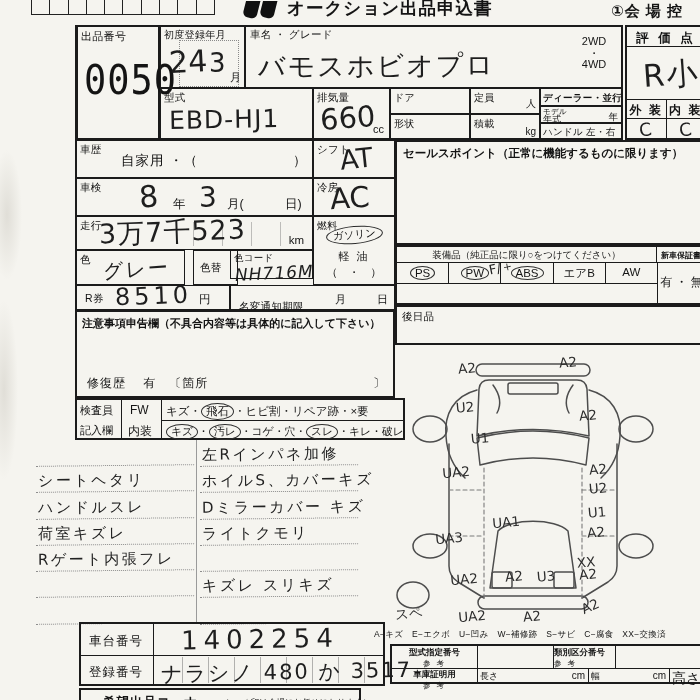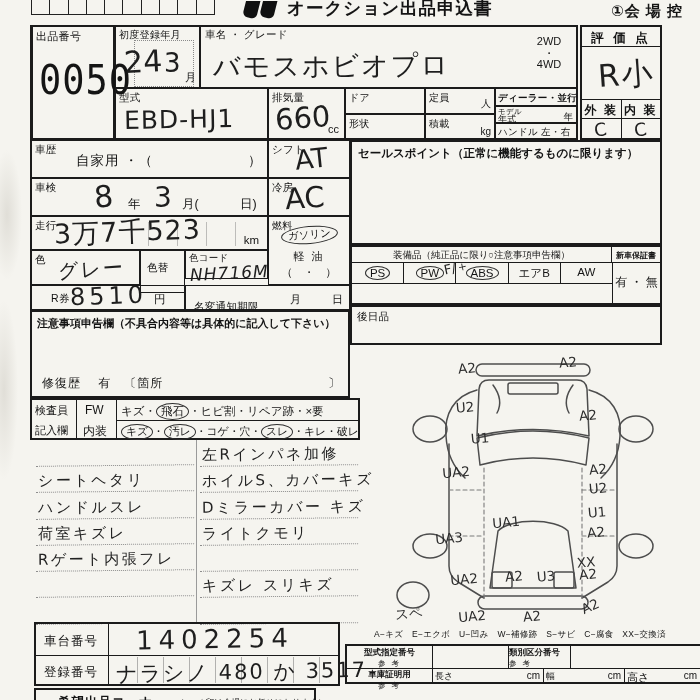--- a/index.html
+++ b/index.html
@@ -1,18 +1,18 @@
 <!DOCTYPE html>
 <html><head>
 <meta charset="utf-8">
 <style>
   html,body{margin:0;padding:0;background:#e9e7e1;}
   .page{position:relative;width:700px;height:700px;background:#f5f4ef;overflow:hidden;
         font-family:"Liberation Sans","DejaVu Sans",sans-serif;color:#141414;}
-  .b{position:absolute;box-sizing:border-box;border:1.4px solid #1b1b1b;background:transparent;}
+  .b{position:absolute;box-sizing:border-box;border:1.4px solid #1b1b1b;background:transparent;margin-left:45px;}
   .b2{border-width:2.2px;}
   .lb{position:absolute;font-size:10.5px;letter-spacing:.3px;white-space:nowrap;color:#111;}
   .hw{position:absolute;font-family:"DejaVu Sans",sans-serif;color:#1e1e1e;white-space:nowrap;}
   .pt{position:absolute;white-space:nowrap;}
   .circ{display:inline-block;border:1.5px solid #2f2f2f;border-radius:50%;padding:0 4px;}
   .circ-e{display:inline-block;border:1.5px solid #2a2a2a;border-radius:50%;padding:1px 6px;transform:rotate(-5deg);}
   .note-row{height:26.3px;box-sizing:border-box;border-bottom:1.2px dotted #8d8d8d;
             font-family:"DejaVu Sans",sans-serif;font-size:15px;letter-spacing:2.5px;color:#222;
             padding:5px 2px 0 2px;white-space:nowrap;overflow:visible;transform:rotate(-.6deg);}
   .anno{position:absolute;font-size:13.5px;color:#2d2d2d;transform:translate(-50%,-50%) rotate(-5deg);
@@ -159,44 +159,44 @@
     <div style="position:absolute;left:0;top:7px;right:0;text-align:center;">
       <span id="fuel-gas" style="font-size:10.5px;" class="circ-e">ガソリン</span>
     </div>
     <div style="position:absolute;left:0;top:32px;right:0;text-align:center;font-size:11px;letter-spacing:2px;">軽 油</div>
     <div style="position:absolute;left:0;top:48px;right:0;text-align:center;font-size:11px;">（　・　）</div>
   </div>
   <div class="b" style="left:30px;top:250px;width:110px;height:35px;border-left-width:2.2px;">
     <span class="lb" style="left:3px;top:2px;">色</span>
     <span class="hw" style="left:26px;top:5px;font-size:20px;letter-spacing:2px;transform:rotate(-4deg);">グレー</span>
   </div>
-  <div class="b" style="left:140px;top:250px;width:45px;height:43px;">
+  <div class="b" style="left:148px;top:250px;width:45px;height:35px;">
     <span class="lb" style="left:6px;top:10px;">色替</span>
   </div>
   <div class="b" style="left:185px;top:250px;width:83px;height:29px;">
     <span class="lb" style="left:3px;top:1px;font-size:9.5px;">色コード</span>
     <span class="hw" style="left:4px;top:12px;font-size:17px;font-style:italic;letter-spacing:1px;transform:rotate(-3deg);">NH716M</span>
   </div>
   <div class="b" style="left:30px;top:285px;width:155px;height:25px;border-left-width:2.2px;">
-    <span class="lb" style="left:19px;top:6px;">R券</span>
+    <span class="lb" style="left:8px;top:6px;">R券</span>
     <span class="hw" style="left:38px;top:-4px;font-size:24px;letter-spacing:4px;transform:rotate(-2deg);">8510</span>
     <span class="pt" style="left:122px;top:6px;font-size:11.5px;">円</span>
   </div>
   <div class="b" style="left:185px;top:285px;width:165px;height:25px;">
     <span class="lb" style="left:8px;top:14px;">名変通知期限</span>
     <span class="pt" style="left:104px;top:6px;font-size:11px;">月</span>
     <span class="pt" style="left:146px;top:6px;font-size:11px;">日</span>
   </div>
 
   <div class="b b2" style="left:350px;top:140px;width:312px;height:105px;">
     <span class="pt" style="left:6px;top:4px;font-size:11.5px;font-weight:bold;">セールスポイント（正常に機能するものに限ります）</span>
   </div>
 
   <div class="b b2" style="left:350px;top:245px;width:312px;height:60px;">
-    <div style="position:absolute;left:0;top:0;width:260px;height:16px;border-right:1.2px solid #1b1b1b;border-bottom:1.2px solid #1b1b1b;text-align:center;font-size:9.5px;padding-top:2px;box-sizing:border-box;">装備品（純正品に限り○注意事項申告欄）</div>
+    <div style="position:absolute;left:0;top:0;width:260px;height:16px;border-right:1.2px solid #1b1b1b;border-bottom:1.2px solid #1b1b1b;text-align:center;font-size:9.5px;padding-top:2px;box-sizing:border-box;">装備品（純正品に限り○をつけてください）</div>
     <div style="position:absolute;left:260px;top:0;right:0;height:16px;border-bottom:1.2px solid #1b1b1b;text-align:center;font-size:8px;font-weight:bold;padding-top:3px;box-sizing:border-box;">新車保証書</div>
     <div style="position:absolute;left:260px;top:16px;right:0;bottom:0;border-left:1.2px solid #1b1b1b;text-align:center;font-size:12px;padding-top:11px;box-sizing:border-box;">有 ・ 無</div>
     <div id="eq-r1" style="position:absolute;left:0;top:16px;width:260px;height:21px;display:flex;border-bottom:1.2px solid #1b1b1b;box-sizing:border-box;">
       <div class="eqcell"><span class="circ">PS</span></div>
       <div class="eqcell"><span class="circ">PW</span></div>
       <div class="eqcell"><span class="circ">ABS</span></div>
       <div class="eqcell"><span>エアB</span></div>
       <div class="eqcell"><span>AW</span></div>
     </div>
     <span class="hw" style="left:92px;top:12px;font-size:13px;transform:rotate(-12deg);">F/＋</span>
@@ -329,21 +329,21 @@
       </div>
       <div style="width:111px;border-right:1.3px solid #1b1b1b;box-sizing:border-box;position:relative;">
         <span class="pt" style="left:2px;top:1px;font-size:9px;">長さ</span>
         <span class="pt" style="right:3px;bottom:1px;font-size:10px;">cm</span>
       </div>
       <div style="width:81px;border-right:1.3px solid #1b1b1b;box-sizing:border-box;position:relative;">
         <span class="pt" style="left:2px;top:1px;font-size:9px;">幅</span>
         <span class="pt" style="right:3px;bottom:1px;font-size:10px;">cm</span>
       </div>
       <div style="flex:1;position:relative;">
-        <span class="pt" style="left:2px;top:1px;font-size:11px;">高さ</span>
+        <span class="pt" style="left:2px;top:1px;font-size:14px;">高さ</span>
         <span class="pt" style="right:3px;bottom:1px;font-size:10px;">cm</span>
       </div>
     </div>
   </div>
 
   <div class="b b2" style="left:34px;top:622px;width:306px;height:64px;">
     <div style="position:absolute;left:0;top:0;right:0;height:32px;border-bottom:1.4px solid #1b1b1b;box-sizing:border-box;">
       <span class="pt" style="left:8px;top:9px;font-size:12.5px;letter-spacing:1px;">車台番号</span>
       <span class="hw" style="left:100px;top:0;font-size:26px;letter-spacing:6px;transform:rotate(-1deg);">1402254</span>
     </div>

